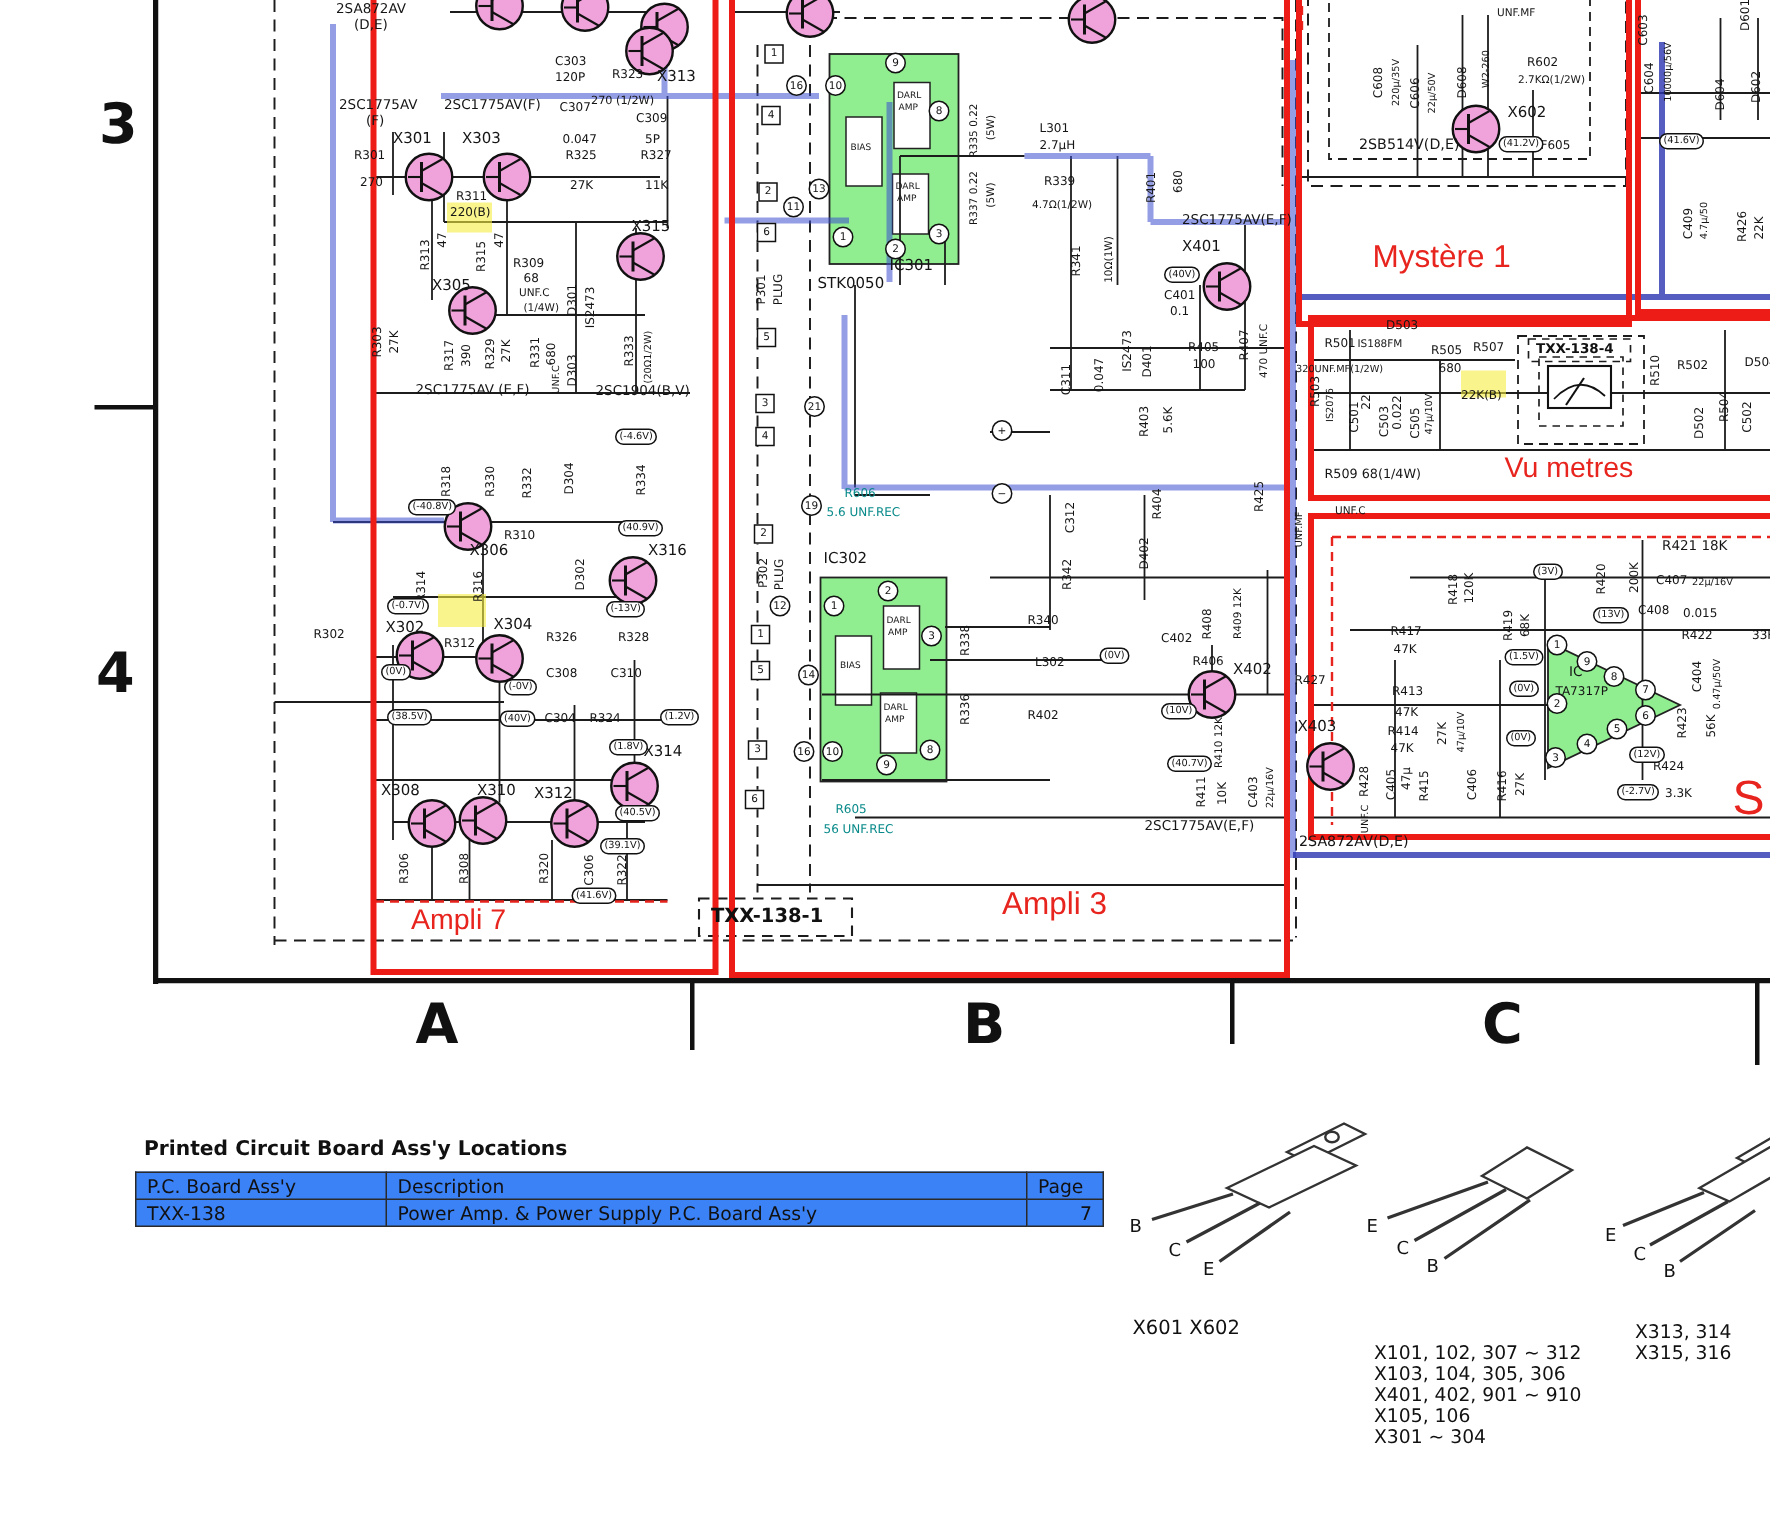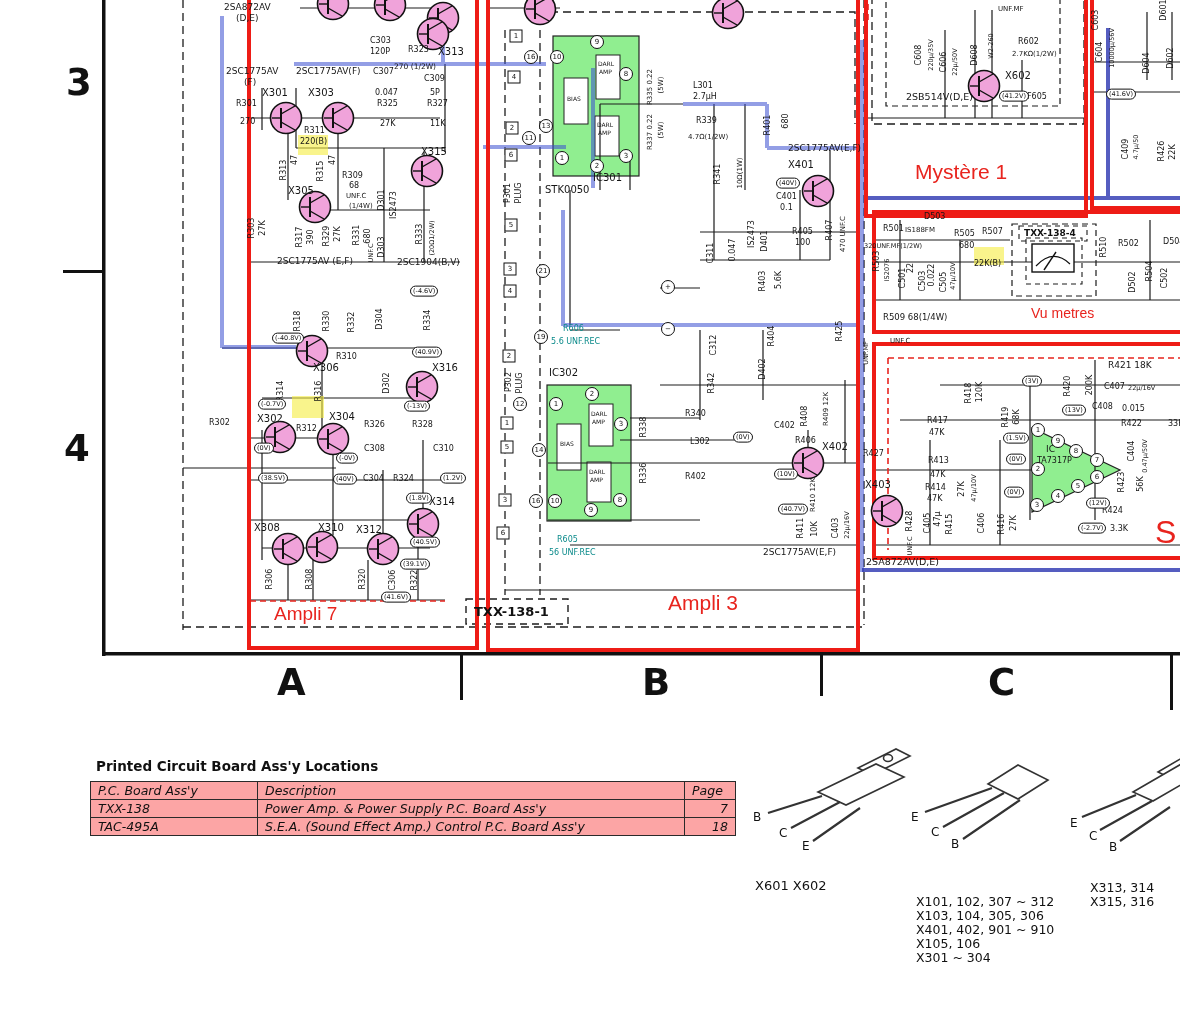--- a/index.html
+++ b/index.html
@@ -14,21 +14,21 @@
   .pin{position:absolute;z-index:6;width:12px;height:12px;border:1px solid #111;border-radius:50%;
        font-size:7px;line-height:12px;text-align:center;background:#fff;transform:translate(-50%,-50%);}
   .pin.sq{border-radius:0;width:11px;height:11px;line-height:11px;}
   .hl{position:absolute;z-index:2;background:#f5ec3f;opacity:.6;}
   .ann{position:absolute;z-index:8;color:#e8241e;white-space:nowrap;transform:translate(0,-50%);
        font-family:"Liberation Sans",sans-serif;}
   .board{position:absolute;z-index:7;font-weight:bold;white-space:nowrap;transform:translate(0,-50%);}
   .gridlbl{position:absolute;z-index:7;font-weight:bold;font-size:37px;line-height:1;}
   #legend-title{position:absolute;left:96px;top:758px;font-weight:bold;font-size:13.5px;z-index:7;}
   .pcb{position:absolute;left:90px;top:781px;border-collapse:collapse;font-size:12.5px;z-index:7;
-       background:#fca5a5;font-style:italic;}
+       background:#3b82f6;}
   .pcb th,.pcb td{border:1.7px solid #2a2a2a;padding:1px 7px;text-align:left;font-weight:normal;}
   .pcb th{font-size:12.5px;}
   .pcb .pg{text-align:right;}
   .cap{position:absolute;z-index:7;font-size:12.5px;white-space:nowrap;}
   .pinlbl{position:absolute;z-index:7;font-size:12px;}
 </style>
 </head>
 <body>
 
 <div id="stage">
@@ -283,25 +283,20 @@
         <th style="width:152px">P.C. Board Ass'y</th>
         <th style="width:412px">Description</th>
         <th style="width:36px">Page</th>
       </tr>
     </thead>
     <tbody id="pcb-body">
         <tr>
           <td>TXX-138</td>
           <td>Power Amp. &amp; Power Supply P.C. Board Ass'y</td>
           <td class="pg">7</td>
-        </tr>
-        <tr>
-          <td>TAC-495A</td>
-          <td>S.E.A. (Sound Effect Amp.) Control P.C. Board Ass'y</td>
-          <td class="pg">18</td>
         </tr>
       </tbody>
   </table>
 <span class="lbl" style="left: 224px; top: 7px; font-size: 9px;">2SA872AV</span>
     <span class="lbl" style="left: 236px; top: 18px; font-size: 9px;">(D,E)</span>
     <span class="lbl" style="left: 370px; top: 41px;">C303</span>
     <span class="lbl" style="left: 370px; top: 52px;">120P</span>
     <span class="lbl" style="left: 408px; top: 50px;">R323</span>
     <span class="lbl" style="left: 438px; top: 52px; font-size: 10px;">X313</span>
     <span class="lbl" style="left: 394px; top: 67px; font-size: 7.5px;">270 (1/2W)</span>
@@ -358,21 +353,21 @@
     <span class="lbl v" style="left: 387px; top: 383px;">D302</span>
     <span class="lbl" style="left: 432px; top: 368px; font-size: 10px;">X316</span>
     <span class="lbl v" style="left: 281px; top: 391px;">R314</span>
     <span class="lbl v" style="left: 319px; top: 391px;">R316</span>
     <span class="lbl" style="left: 257px; top: 419px; font-size: 10px;">X302</span>
     <span class="lbl" style="left: 296px; top: 429px;">R312</span>
     <span class="lbl" style="left: 329px; top: 417px; font-size: 10px;">X304</span>
     <span class="lbl" style="left: 364px; top: 425px;">R326</span>
     <span class="lbl" style="left: 412px; top: 425px;">R328</span>
     <span class="lbl" style="left: 364px; top: 449px;">C308</span>
-    <span class="lbl" style="left: 407px; top: 449px; margin-left: 26px;">C310</span>
+    <span class="lbl" style="left: 407px; top: 449px;">C310</span>
     <span class="lbl" style="left: 209px; top: 423px;">R302</span>
     <span class="lbl" style="left: 363px; top: 479px;">C304</span>
     <span class="lbl" style="left: 393px; top: 479px;">R324</span>
     <span class="lbl" style="left: 254px; top: 528px; font-size: 10px;">X308</span>
     <span class="lbl" style="left: 318px; top: 528px; font-size: 10px;">X310</span>
     <span class="lbl" style="left: 356px; top: 530px; font-size: 10px;">X312</span>
     <span class="lbl" style="left: 429px; top: 502px; font-size: 10px;">X314</span>
     <span class="lbl v" style="left: 270px; top: 579px;">R306</span>
     <span class="lbl v" style="left: 310px; top: 579px;">R308</span>
     <span class="lbl v" style="left: 363px; top: 579px;">R320</span>
@@ -599,21 +594,21 @@
     <span class="pin sq" style="left: 510px; top: 269px;">3</span>
     <span class="pin sq" style="left: 510px; top: 291px;">4</span>
     <span class="pin sq" style="left: 509px; top: 356px;">2</span>
     <span class="pin sq" style="left: 507px; top: 423px;">1</span>
     <span class="pin sq" style="left: 507px; top: 447px;">5</span>
     <span class="pin sq" style="left: 505px; top: 500px;">3</span>
     <span class="pin sq" style="left: 503px; top: 533px;">6</span>
     <span class="ann" style="left: 274px; top: 614px; font-size: 19px;">Ampli 7</span>
     <span class="ann" style="left: 668px; top: 603px; font-size: 21px;">Ampli 3</span>
     <span class="ann" style="left: 915px; top: 172px; font-size: 21px; text-align: center;">Mystère 1</span>
-    <span class="ann" style="left: 1003px; top: 313px; font-size: 14px; margin-left: 28px;">Vu metres</span>
+    <span class="ann" style="left: 1003px; top: 313px; font-size: 19px;">Vu metres</span>
     <span class="ann" style="left: 1155px; top: 532px; font-size: 32px;">S</span>
     <span class="board" style="left: 474px; top: 611px; font-size: 13px;">TXX-138-1</span>
     <span class="board" style="left: 1024px; top: 233px; font-size: 9px;">TXX-138-4</span>
     <span class="gridlbl" style="left: 66px; top: 64px;">3</span>
     <span class="gridlbl" style="left: 64px; top: 430px;">4</span>
     <span class="gridlbl" style="left: 277px; top: 664px;">A</span>
     <span class="gridlbl" style="left: 642px; top: 664px;">B</span>
     <span class="gridlbl" style="left: 988px; top: 664px;">C</span>
     <span class="pinlbl" style="left: 753px; top: 810px;">B</span>
     <span class="pinlbl" style="left: 779px; top: 826px;">C</span>

